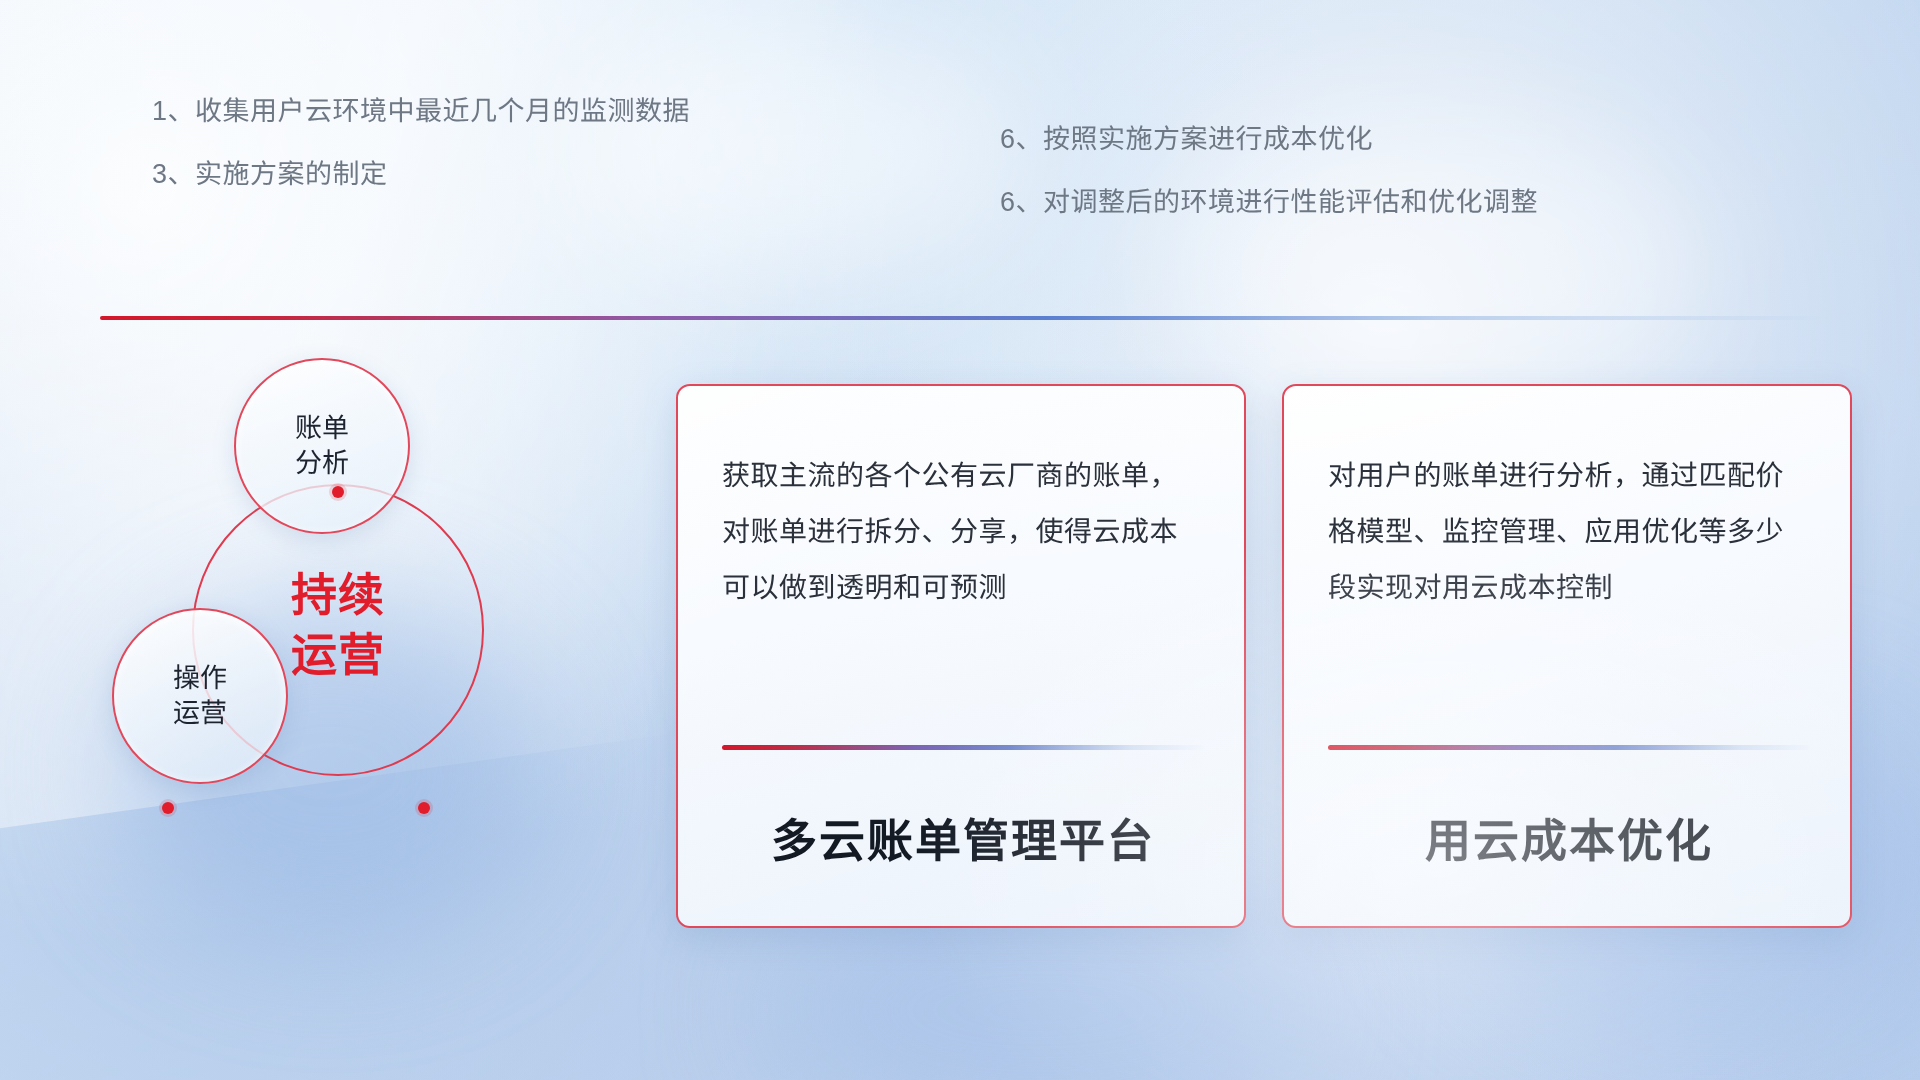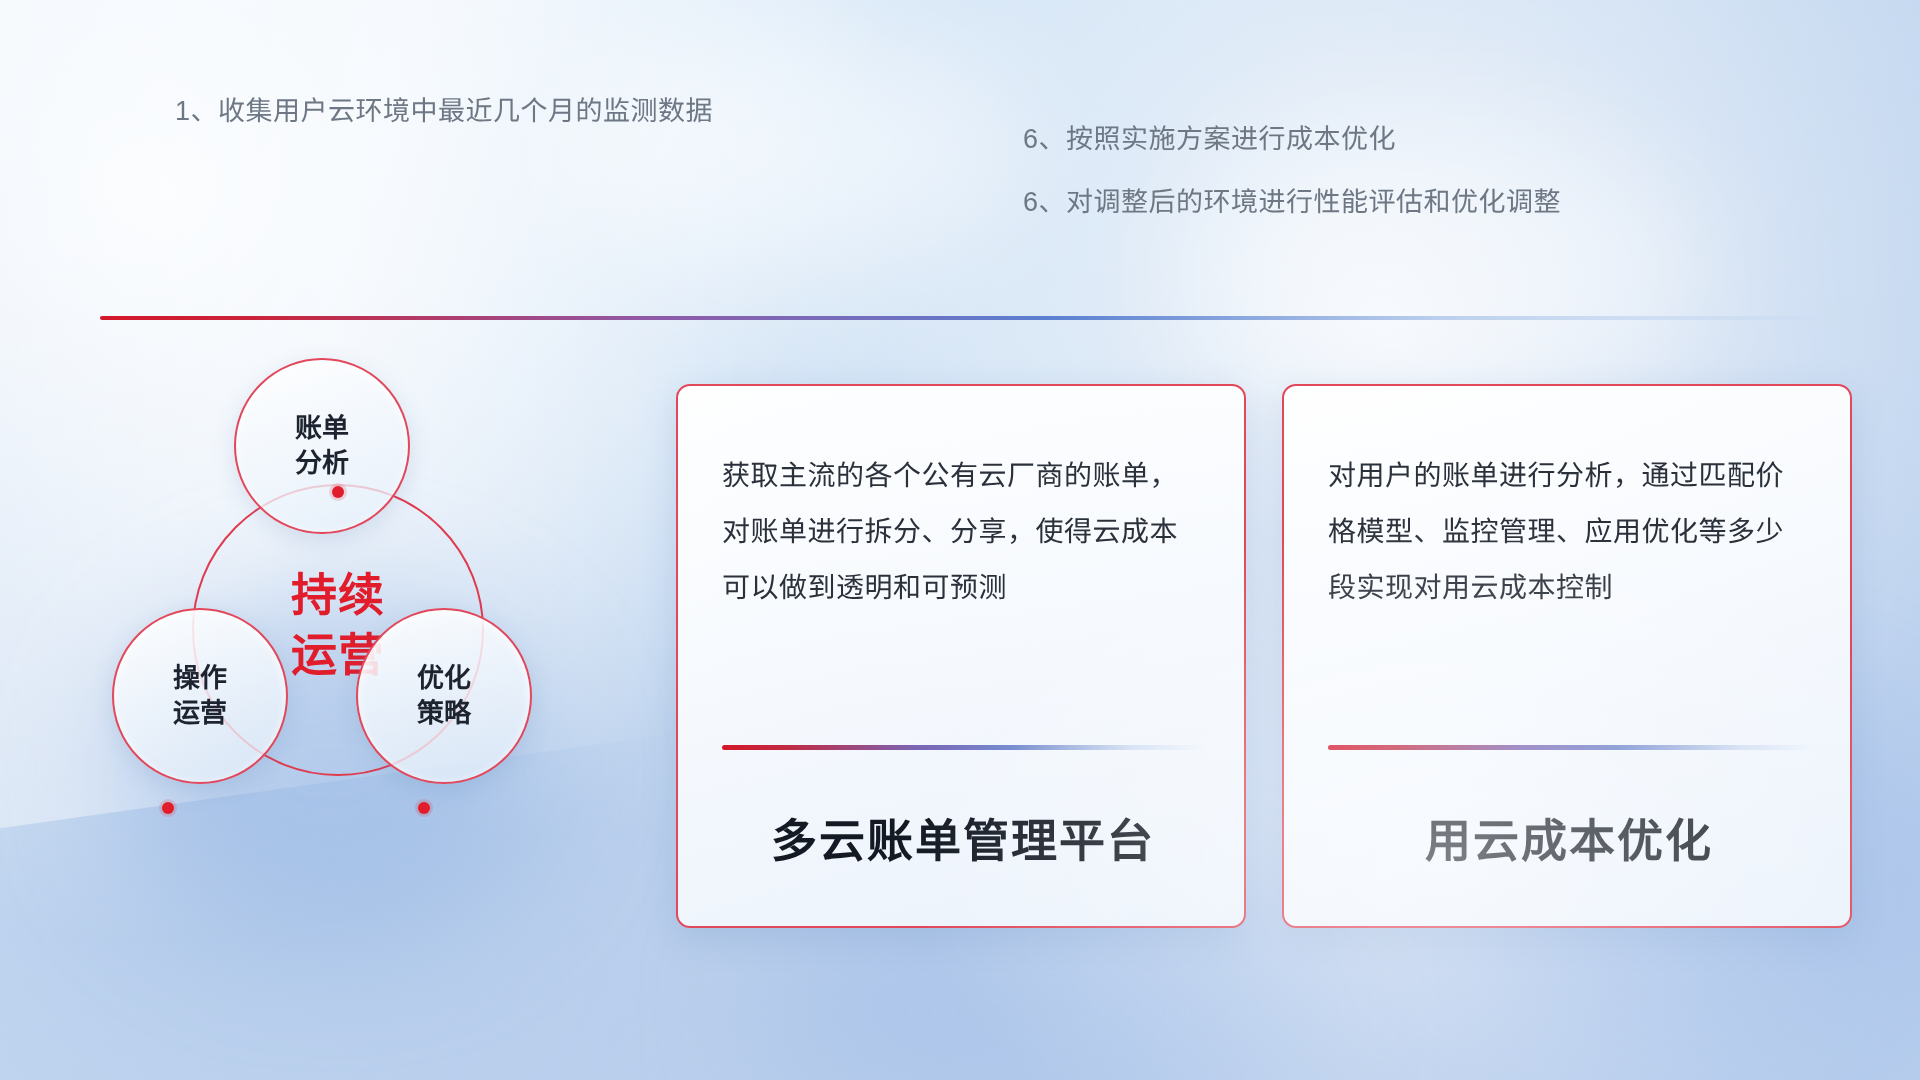--- a/index.html
+++ b/index.html
@@ -64,21 +64,21 @@
 
   
   .bullets {
     position: absolute;
     color: #6e7885;
     font-size: 27px;
     line-height: 1.0;
     letter-spacing: 0.5px;
     white-space: nowrap;
   }
-  .bullets .row { margin-bottom: 36px; margin-left: 23px; }
+  .bullets .row { margin-bottom: 36px; }
   .bullets-left  { left: 152px; top: 98px; }
   .bullets-right { left: 1000px; top: 126px; }
 
   
   .divider {
     position: absolute;
     left: 100px;
     top: 316px;
     width: 1720px;
     height: 4px;
@@ -112,21 +112,21 @@
     border-radius: 50%;
     box-sizing: border-box;
     border: 2px solid #e2485b;
     background: linear-gradient(160deg, rgba(255,255,255,0.92) 0%, rgba(243,248,253,0.82) 45%, rgba(228,239,250,0.72) 100%);
     box-shadow: 0 6px 22px rgba(90,130,180,0.18), inset 0 2px 10px rgba(255,255,255,0.85);
     display: flex;
     align-items: center;
     justify-content: center;
     text-align: center;
     color: #1d2430;
-    font-weight: bold;
+    font-weight: normal;
     font-size: 27px;
     line-height: 1.28;
   }
   .bubble-top    { left: 134px; top: 6px;   width: 176px; height: 176px; }
   .bubble-left   { left: 12px;   top: 256px; width: 176px; height: 176px; }
   .bubble-right  { left: 256px; top: 256px; width: 176px; height: 176px; }
 
   .center-label {
     position: absolute;
     left: 92px;
@@ -202,20 +202,21 @@
 <div id="slide">
 
   <div class="bg-blob blob-a"></div>
   <div class="bg-blob blob-b"></div>
   <div class="bg-blob blob-c"></div>
   <div class="bg-blob blob-d"></div>
   <div class="bg-blob blob-e"></div>
 
   <div class="bullets bullets-left">
     <div class="row">1、收集用户云环境中最近几个月的监测数据</div>
+    <div class="row">3、实施方案的制定</div>
   </div>
 
   <div class="bullets bullets-right">
     <div class="row">6、按照实施方案进行成本优化</div>
     <div class="row">6、对调整后的环境进行性能评估和优化调整</div>
   </div>
 
   <div class="divider"></div>
 
   <div class="venn">
@@ -233,26 +234,20 @@
       </div>
     </div>
 
     <div class="bubble bubble-left">
       <div>
         <div>操作</div>
         <div>运营</div>
       </div>
     </div>
 
-    <div class="bubble bubble-right">
-      <div>
-        <div>优化</div>
-        <div>策略</div>
-      </div>
-    </div>
 
     <div class="dot dot-top"></div>
     <div class="dot dot-left"></div>
     <div class="dot dot-right"></div>
   </div>
 
   <div class="card card-1">
     <div class="card-body">获取主流的各个公有云厂商的账单，对账单进行拆分、分享，使得云成本可以做到透明和可预测</div>
     <div class="card-rule"></div>
     <div class="card-title">多云账单管理平台</div>

